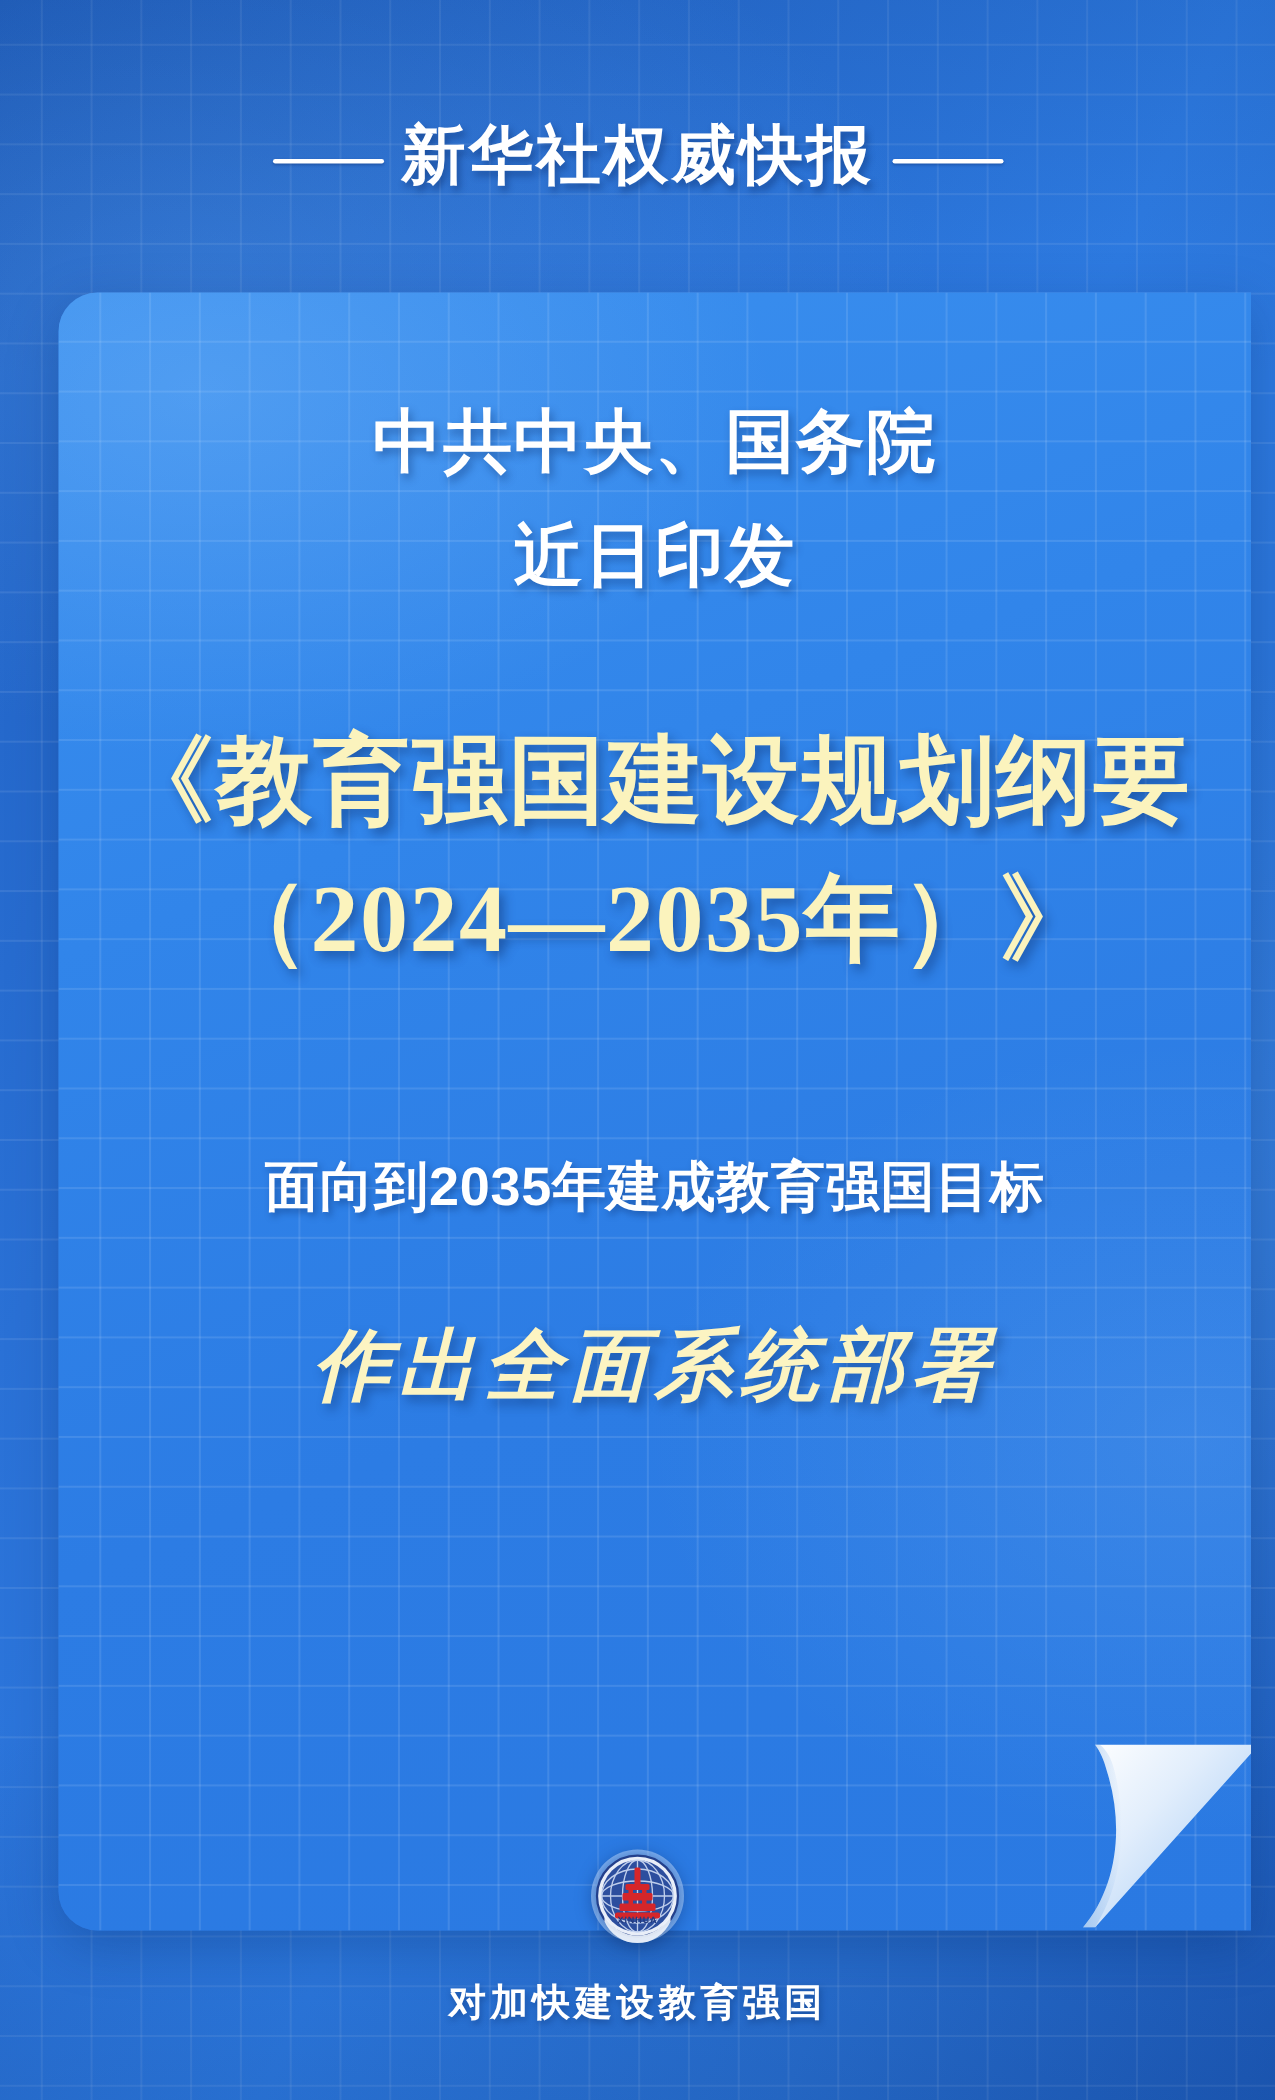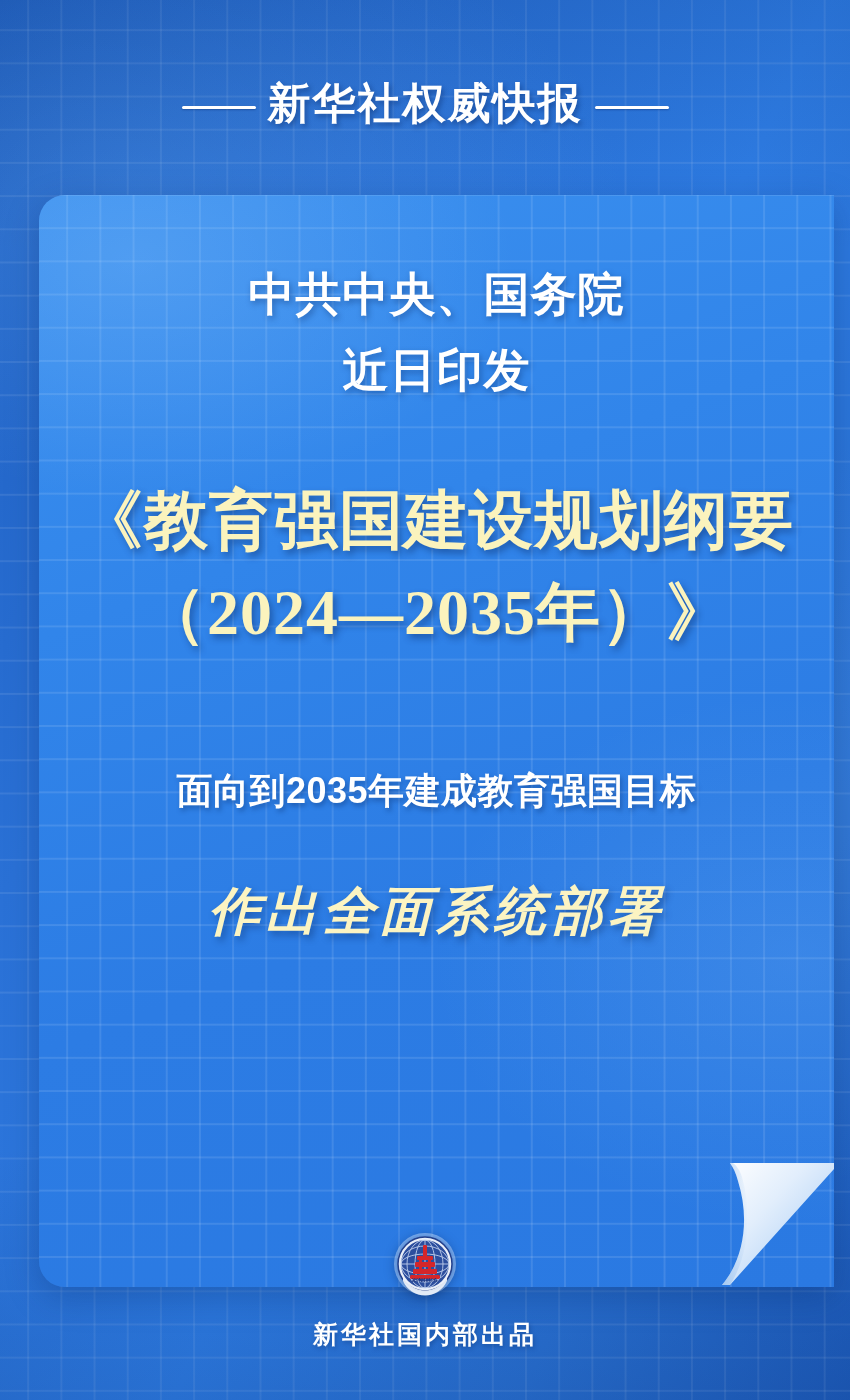--- a/index.html
+++ b/index.html
@@ -278,16 +278,16 @@
         <rect x="24" y="24" width="16" height="4" rx="1"></rect>
         <rect x="22" y="30" width="20" height="5" rx="1"></rect>
         <rect x="20" y="37" width="24" height="5" rx="1"></rect>
         <rect x="17" y="43" width="30" height="4" rx="1.5"></rect>
         <rect x="26" y="28" width="3" height="10"></rect>
         <rect x="35" y="28" width="3" height="10"></rect>
       </g>
       <path d="M10 44 A24 24 0 0 0 54 44 L54 49 A24 24 0 0 1 10 49 Z" fill="#eef3fb" opacity="0.92"></path>
       <text x="32" y="50.2" text-anchor="middle" font-family="Liberation Sans, sans-serif" font-size="6" font-weight="bold" fill="#22397e" letter-spacing="0.6">XINHUA</text>
     </svg>
-    <div class="footer-text">新华社国内部出品</div>
+    <div class="footer-text">对加快建设教育强国</div>
   </div>
 
 </div>
 
 </body></html>

